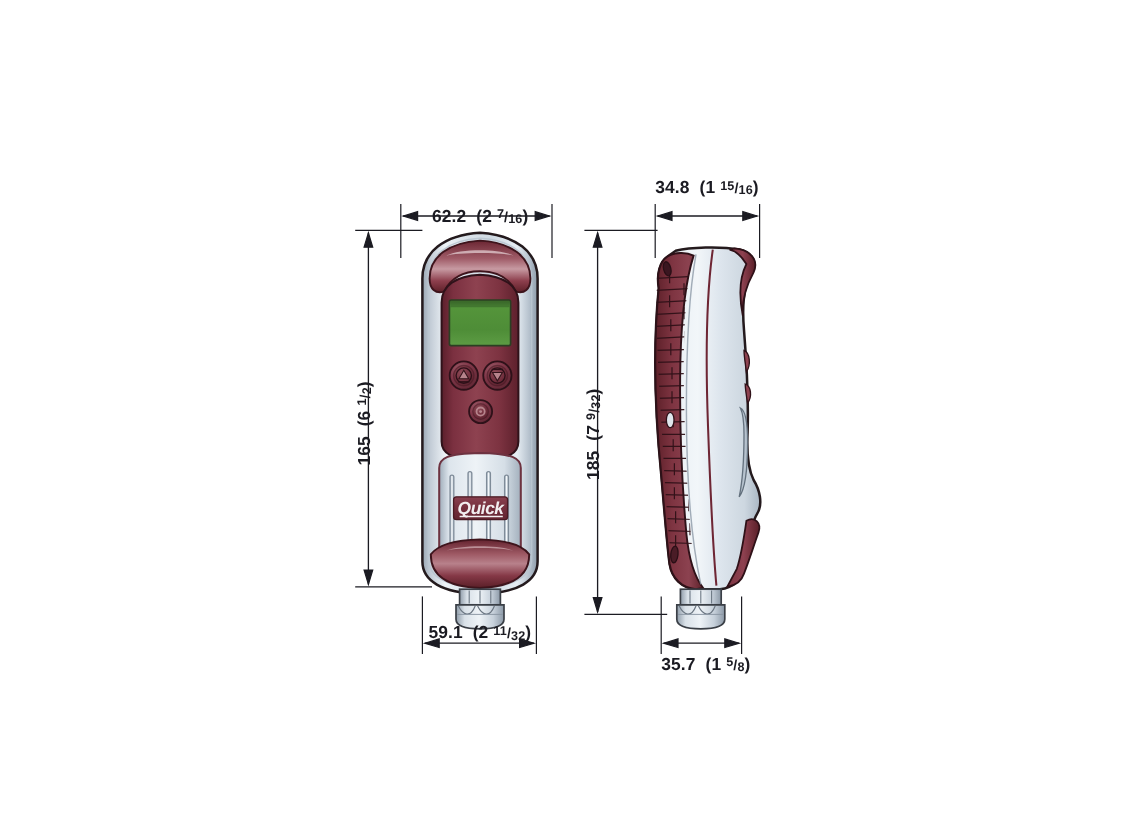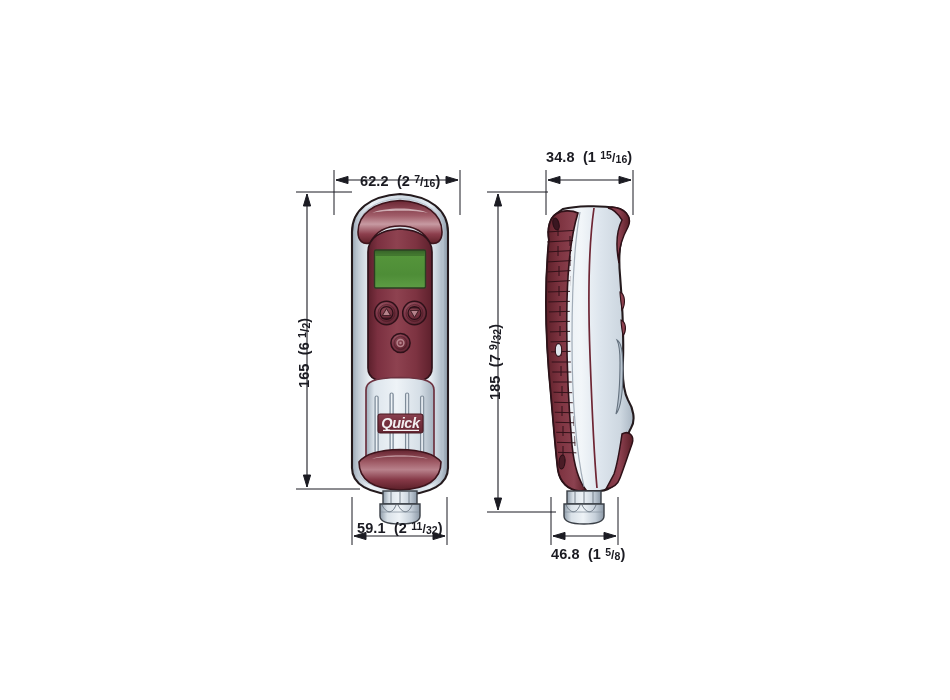--- a/index.html
+++ b/index.html
@@ -444,16 +444,16 @@
 
   <div class="dim-label" style="left:546px; top:149px;">
     <span>34.8</span>&nbsp;&nbsp;(<span>1</span>&nbsp;<span class="frac">15</span><span class="sl">/</span><span class="den">16</span>)
   </div>
 
   <div class="dim-label rot" style="left:487px; top:400px;">
     <span>185</span>&nbsp;&nbsp;(<span>7</span>&nbsp;<span class="frac">9</span><span class="sl">/</span><span class="den">32</span>)
   </div>
 
   <div class="dim-label" style="left:551px; top:546px;">
-    <span>46.8</span>&nbsp;&nbsp;(<span>1</span>&nbsp;<span class="frac">5</span><span class="sl">/</span><span class="den">8</span>)
+    <span>35.7</span>&nbsp;&nbsp;(<span>1</span>&nbsp;<span class="frac">5</span><span class="sl">/</span><span class="den">8</span>)
   </div>
 
 </div>
 
 </body></html>

